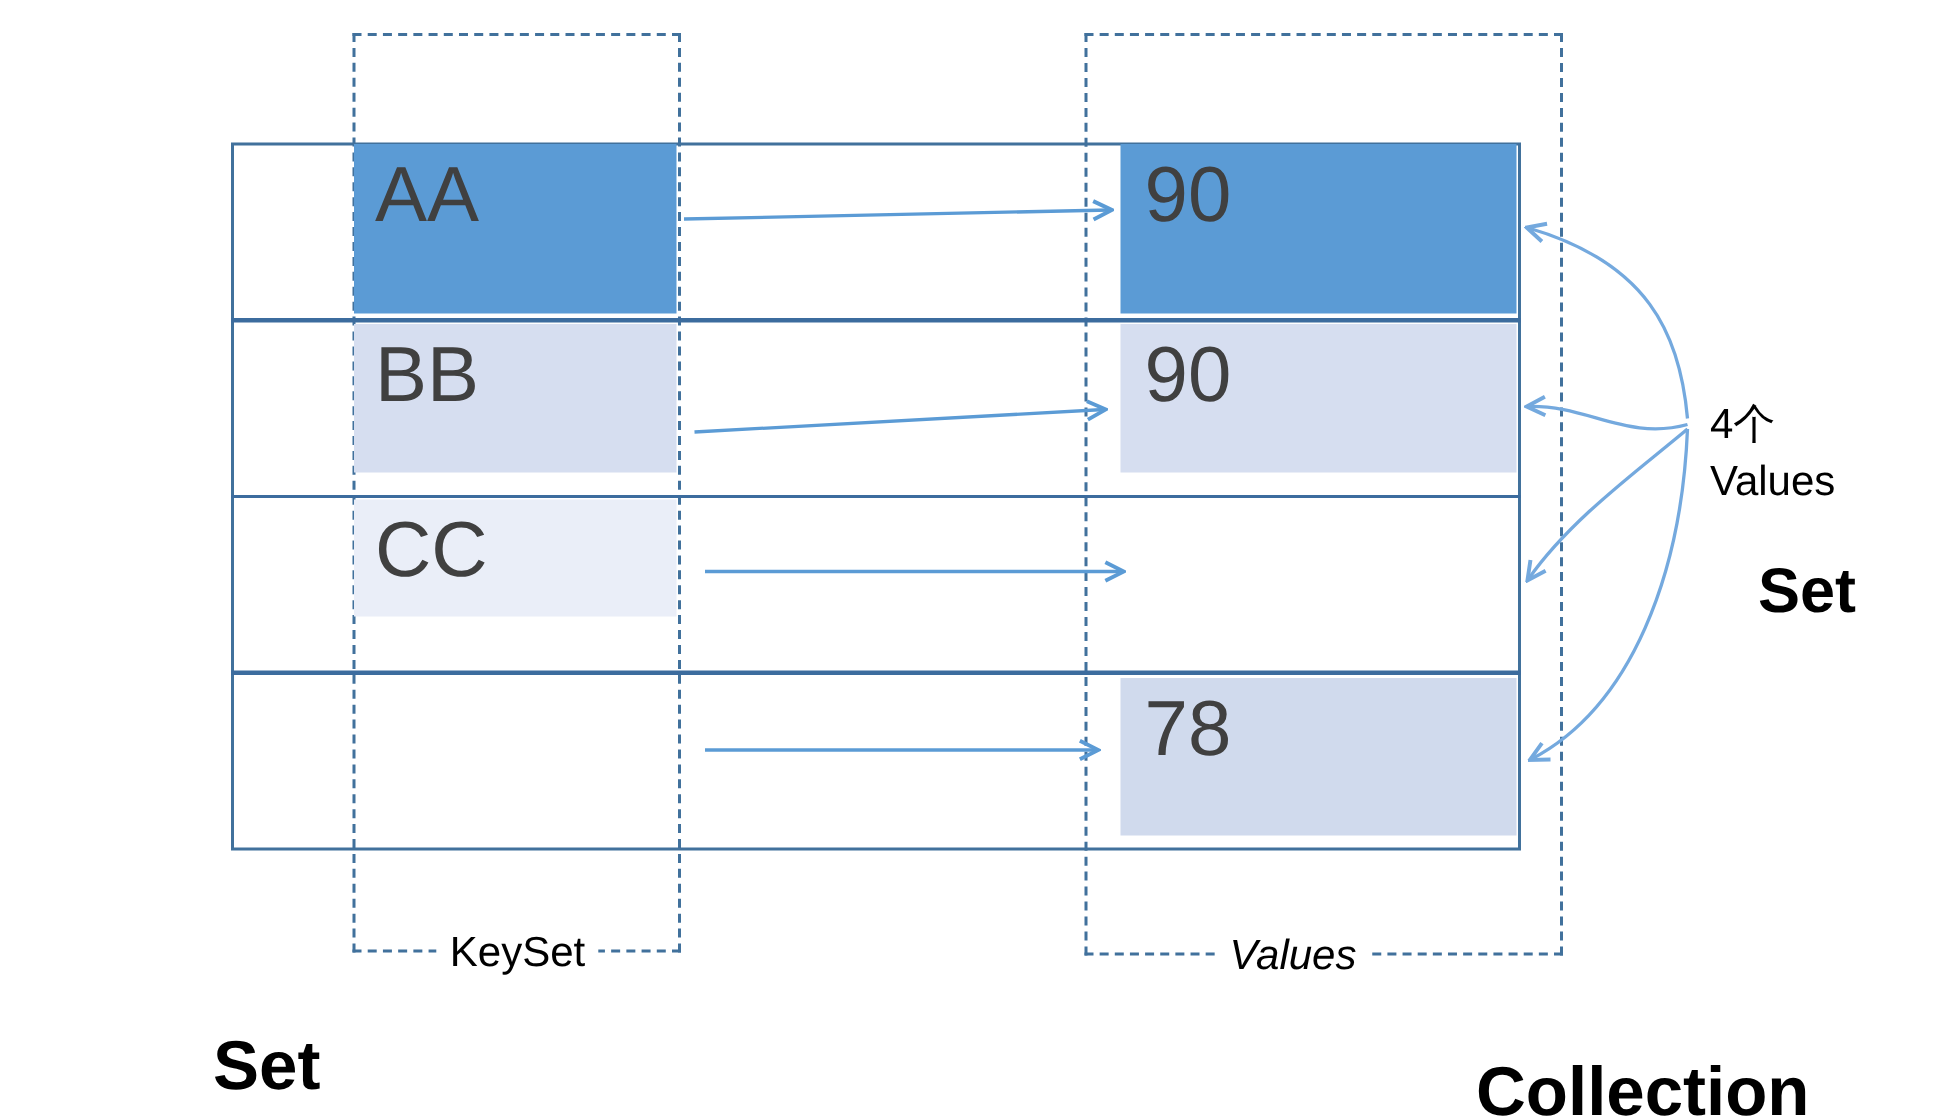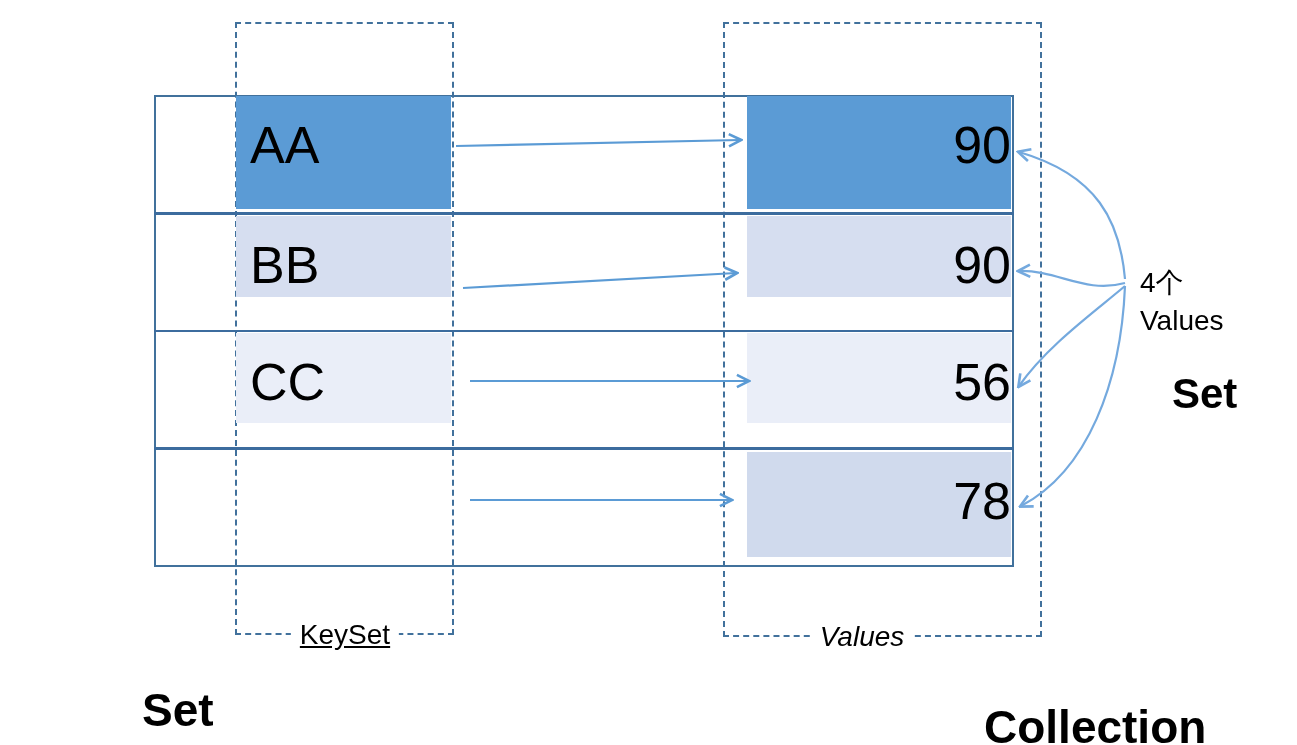--- a/index.html
+++ b/index.html
@@ -24,21 +24,21 @@
   .values-box{left:723px;top:22px;width:319px;height:615px;}
   .box-label{
     position:absolute;
     background:#fff;
     padding:0 9px;
     font-size:28px;
     color:#000;
     white-space:nowrap;
     transform:translate(-50%,-50%);
   }
-  .keyset-label{left:345px;top:635px;text-decoration:underline;}
+  .keyset-label{left:345px;top:635px;}
   .values-label{left:862px;top:637px;font-style:italic;}
 
   
   .table-frame{
     left:154px;top:95px;width:860px;height:472px;
     border:2.5px solid #41719c;
     box-sizing:border-box;
     background:transparent;
   }
   .row-divider{
@@ -46,29 +46,29 @@
     background:#3c6c9e;
   }
   .rd1{top:212px;} .rd2{top:329.5px;} .rd3{top:447px;}
 
   
   .cell{
     position:absolute;
     box-sizing:border-box;
     font-size:52px;
     line-height:1.0;
-    padding:23px 0 0 14px;
-    color:#000000;
+    padding:8px 0 0 14px;
+    color:#404040;
     white-space:nowrap;
   }
   .key-col{left:236px;width:215px;}
-  .val-col{left:747px;width:264px;padding-left:16px;text-align:right;}
+  .val-col{left:747px;width:264px;padding-left:16px;}
   .r1{top:96px;height:113px;background:#5b9bd5;}
-  .r2{top:216px;height:81px;background:#d6def0;}
-  .r3{top:333px;height:90px;background:#eaeef8;}
+  .r2{top:216px;height:99px;background:#d6def0;}
+  .r3{top:333px;height:78px;background:#eaeef8;}
   .r4{top:452px;height:105px;background:#d0daed;}
 
   
   .arrow-layer{left:0;top:0;width:1297px;height:745px;pointer-events:none;}
 
   
   .entry-note{
     left:1140px;top:244px;
     font-size:28px;line-height:1.35;color:#000;margin-top:20px;
   }
@@ -98,21 +98,20 @@
   <div class="abs row-divider rd1"></div>
   <div class="abs row-divider rd2"></div>
   <div class="abs row-divider rd3"></div>
 
   <div class="cell key-col r1">AA</div>
   <div class="cell key-col r2">BB</div>
   <div class="cell key-col r3">CC</div>
 
   <div class="cell val-col r1">90</div>
   <div class="cell val-col r2">90</div>
-  <div class="cell val-col r3">56</div>
   <div class="cell val-col r4">78</div>
 
   <svg class="abs arrow-layer" viewBox="0 0 1297 745" xmlns="http://www.w3.org/2000/svg">
     <defs>
       <marker id="headMap" markerWidth="7" markerHeight="7" viewBox="0 0 10 10" refX="8.2" refY="5" orient="auto">
         <path d="M1,1 L9,5 L1,9" fill="none" stroke="#5b9bd5" stroke-width="1.7"></path>
       </marker>
       <marker id="headEntry" markerWidth="7" markerHeight="7" viewBox="0 0 10 10" refX="8.2" refY="5" orient="auto">
         <path d="M1,1 L9,5 L1,9" fill="none" stroke="#74a9de" stroke-width="1.7"></path>
       </marker>

